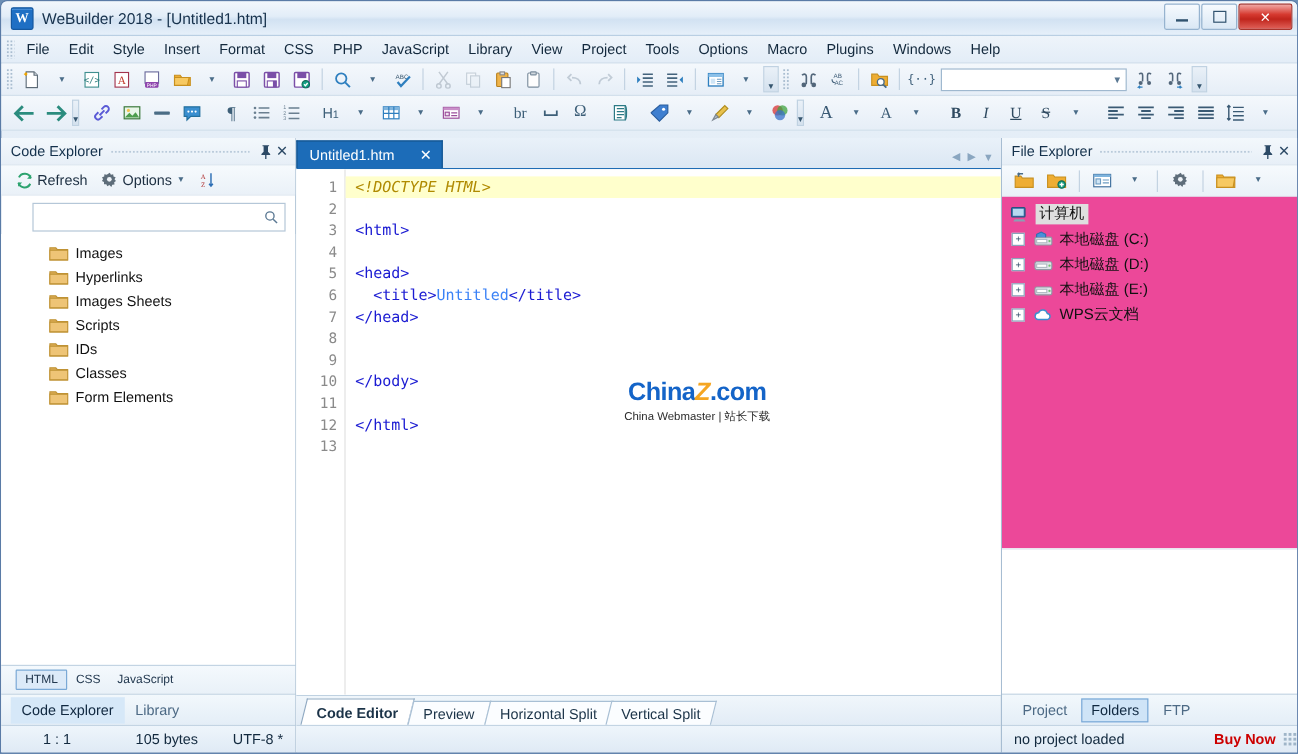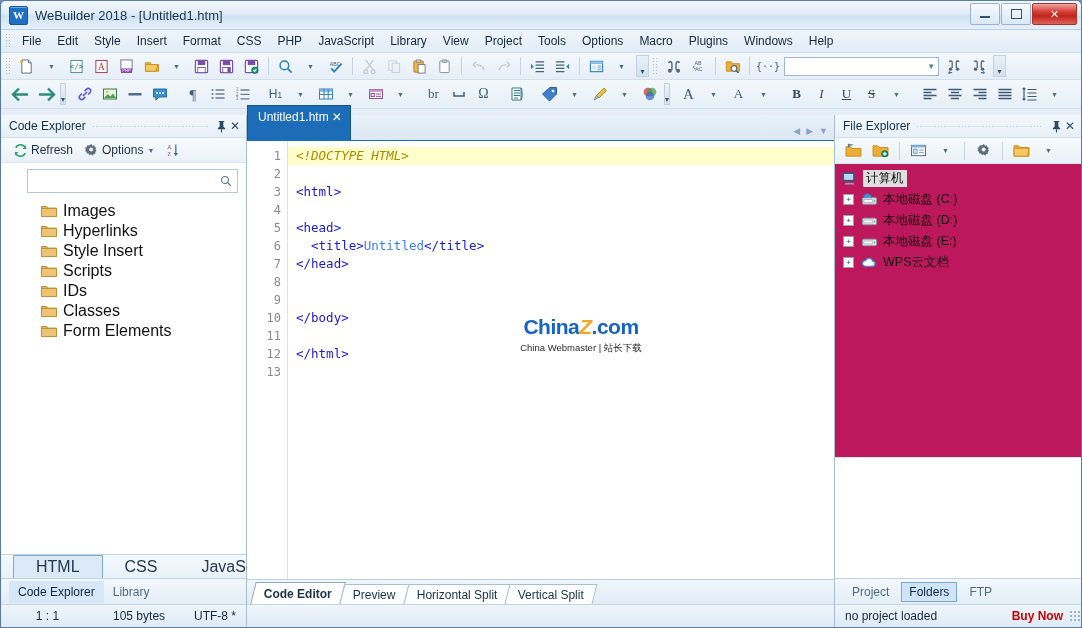--- a/index.html
+++ b/index.html
@@ -115,45 +115,45 @@
   .ce-btn{display:flex;align-items:center;gap:3px;font-size:12px;color:#1d2f42;
           padding:2px 3px;border:1px solid transparent;border-radius:2px;cursor:default;}
   .ce-search{
     height:22px;margin:6px 8px 2px 26px;background:#fff;border:1px solid #b5c7d8;
     display:flex;align-items:center;justify-content:flex-end;padding-right:5px;
   }
   .tree{flex:1;padding:6px 0 0 0;overflow:hidden;background:#fff;
         border-left:22px solid #fff;}
   .tree-item{display:flex;align-items:center;height:20px;padding-left:18px;gap:6px;cursor:default;}
   .folder-ico{width:16px;height:13px;position:relative;}
-  .tree-label{font-size:16px;color:#111;}
+  .tree-label{font-size:12px;color:#111;}
   .lang-tabs{
     height:23px;display:flex;align-items:center;gap:0;
     background:linear-gradient(180deg,#f4f9fd,#e9f1f8);
     border-top:1px solid #c3d4e3;padding-left:12px;
   }
-  .lang-tab{padding:2px 22px;font-size:16px;color:#22384f;cursor:default;}
+  .lang-tab{padding:2px 7px;font-size:10px;color:#22384f;cursor:default;}
   .lang-tab.active{background:#dceaf8;border:1px solid #7aa9d6;border-radius:1px;}
   .panel-tabs{
     height:25px;display:flex;align-items:center;
     background:linear-gradient(180deg,#f2f8fc,#e4eef7);
     border-top:1px solid #c3d4e3;padding-left:8px;
   }
   .ptab{padding:4px 9px;font-size:12px;color:#4d6a85;cursor:default;}
   .ptab.active{background:#d6e8f8;color:#102840;}
   
   .center{flex:1;display:flex;flex-direction:column;min-width:0;background:#fff;}
   .tabstrip{
     height:25px;display:flex;align-items:flex-end;
     background:linear-gradient(180deg,#e9f1f9,#dbe7f3);
     border-bottom:1px solid #1e6cb4;position:relative;
   }
   .doctab{
-    height:22px;display:flex;align-items:center;gap:3px;
-    background:#1c6cb8;color:#fff;padding:0 8px 12px 10px;font-size:12px;
+    height:22px;display:flex;align-items:center;gap:21px;
+    background:#1c6cb8;color:#fff;padding:0 8px 0 10px;font-size:12px;
     border:1px solid #15558f;border-bottom:none;cursor:default;
   }
   .doctab .x{font-size:12px;font-weight:bold;line-height:1;}
   .tabnav{position:absolute;right:6px;bottom:4px;display:flex;gap:6px;align-items:center;color:#8aa6c0;font-size:9px;}
   .editor{
     flex:1;display:flex;background:#fff;position:relative;overflow:hidden;
     font-family:"DejaVu Sans Mono","Liberation Mono",monospace;
   }
   .gutter{
     width:34px;text-align:right;padding:6px 6px 0 0;
@@ -192,21 +192,21 @@
     border-top:1px solid #c3d4e3;font-size:12px;color:#12293e;
   }
   .sb-cell{padding:0 10px;white-space:nowrap;}
   
   .right-panel{width:246px;border-left:1px solid #a7bdd2;}
   .fe-toolbar{
     height:25px;display:flex;align-items:center;gap:2px;
     background:linear-gradient(180deg,#f6fafd,#eaf1f8);
     border-bottom:1px solid #dde7f0;padding-left:6px;
   }
-  .fe-tree{flex:1;background:#be185d;padding:4px 0 0 0;overflow:hidden;}
+  .fe-tree{flex:1;background:#ec4899;padding:4px 0 0 0;overflow:hidden;}
   .fe-item{display:flex;align-items:center;height:21px;gap:5px;padding-left:8px;cursor:default;}
   .expander{
     width:9px;height:9px;border:1px solid #8aa4bb;background:#fff;
     display:flex;align-items:center;justify-content:center;
     font-size:8px;line-height:1;color:#2c4a66;margin-right:2px;
   }
   .fe-label{font-size:12.5px;color:#111;}
   .fe-sub{height:120px;background:#fff;border-top:1px solid #dfe7ee;}
   .fe-tabs{
     height:25px;display:flex;align-items:center;
@@ -704,21 +704,21 @@
           </span>
           <span class="tree-label">Hyperlinks</span>
         </div>
         <div class="tree-item">
           <span class="folder-ico">
             <svg width="16" height="13" viewBox="0 0 16 13">
                 <path d="M0.5 1.5h5l1.3 1.6h8.7v8.4H0.5z" fill="#e4b45e" stroke="#bf9235"></path>
                 <path d="M0.5 3.5h15v8H0.5z" fill="#eec476" stroke="#bf9235"></path>
               </svg>
           </span>
-          <span class="tree-label">Style Insert</span>
+          <span class="tree-label">Images Sheets</span>
         </div>
         <div class="tree-item">
           <span class="folder-ico">
             <svg width="16" height="13" viewBox="0 0 16 13">
                 <path d="M0.5 1.5h5l1.3 1.6h8.7v8.4H0.5z" fill="#e4b45e" stroke="#bf9235"></path>
                 <path d="M0.5 3.5h15v8H0.5z" fill="#eec476" stroke="#bf9235"></path>
               </svg>
           </span>
           <span class="tree-label">Scripts</span>
         </div>

